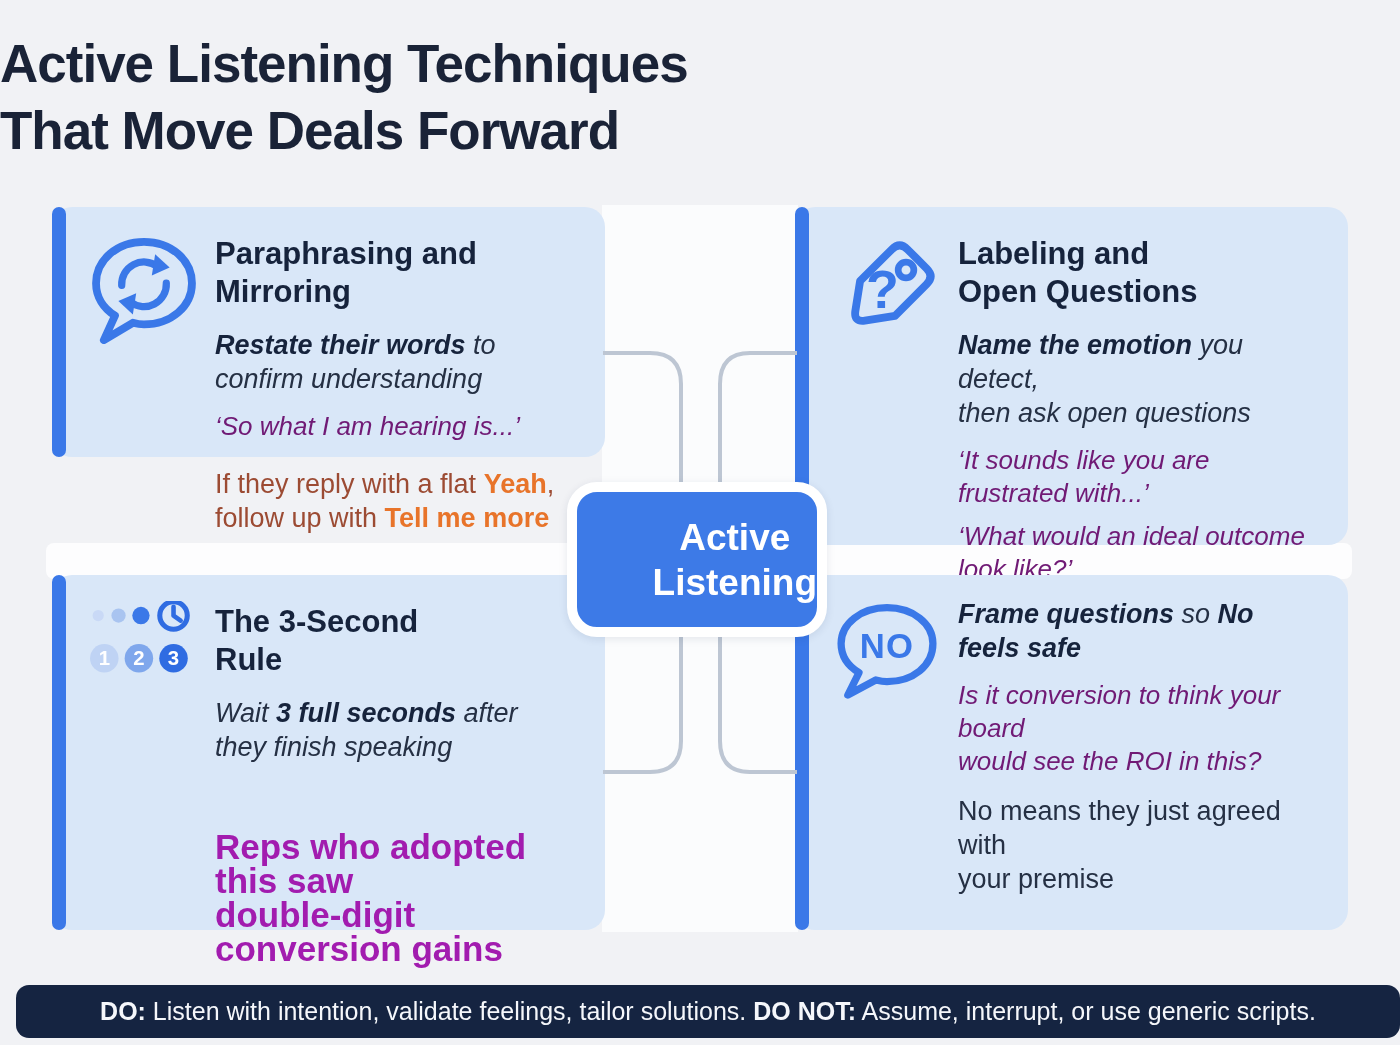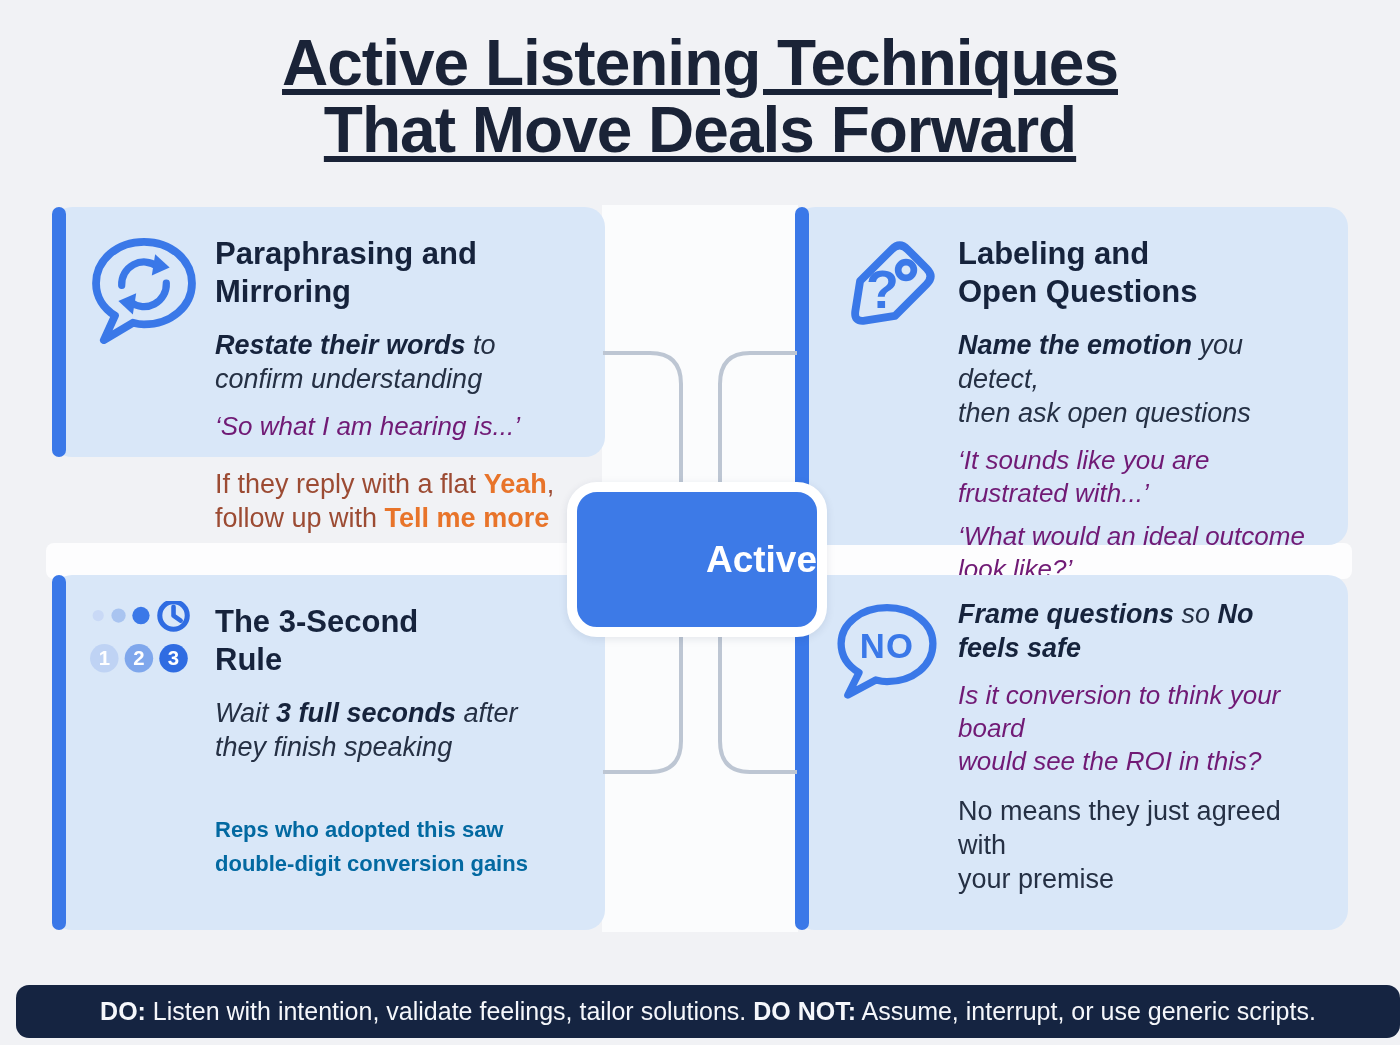--- a/index.html
+++ b/index.html
@@ -4,35 +4,35 @@
 <style>
   html,body{margin:0;padding:0;}
   #canvas{
     position:relative;width:1400px;height:1045px;overflow:hidden;
     background:#f1f2f5;
     font-family:"Liberation Sans",sans-serif;
   }
   .center-col{position:absolute;left:602px;top:205px;width:196px;height:727px;background:#fbfcfd;z-index:0;}
   .gap-band{position:absolute;left:46px;top:543px;width:1306px;height:36px;background:#fdfdfe;border-radius:8px;z-index:1;}
   .title{
-    position:absolute;top:30px;left:0;width:100%;text-align:center;z-index:2;
-    color:#1a2337;font-weight:bold;font-size:64px;line-height:67px;letter-spacing:-1px;text-decoration:underline;
+    position:absolute;top:30px;left:0;width:100%;text-align:left;z-index:2;
+    color:#1a2337;font-weight:bold;font-size:53px;line-height:67px;letter-spacing:-1px;
   }
   .card{position:absolute;background:#d9e7f8;border-radius:20px;z-index:2;}
   .card .bar{position:absolute;left:0;top:0;bottom:0;width:14px;background:#3a78e8;border-radius:9px;}
   .card-inner{position:relative;display:flex;padding:22px 24px 0 36px;}
   .icon-col{width:127px;flex:none;padding-top:4px;}
   .text-col{flex:1;}
   .card h3{font-size:31px;font-weight:bold;color:#16233c;line-height:38px;margin:6px 0 17px 0;}
   .p{font-size:27px;line-height:34px;color:#253044;margin:0 0 14px 0;font-style:italic;}
   .p b{color:#16233c;}
   .quote{font-size:26px;line-height:33px;font-style:italic;color:#701a75;margin:0 0 10px 0;}
   .tip{font-size:27px;line-height:34px;color:#9c4b33;margin:24px 0 0 0;}
   .tip b{color:#e8742a;}
-  .green{font-size:22px;line-height:34px;font-weight:bold;color:#0369a1;margin:49px 0 0 0;}
+  .green{font-size:35px;line-height:34px;font-weight:bold;color:#a21caf;margin:66px 0 0 0;}
   .note{font-size:27px;line-height:34px;color:#253044;margin:16px 0 0 0;}
   .connectors{position:absolute;left:0;top:0;z-index:3;}
   .node{
     position:absolute;left:567px;top:482px;width:260px;height:155px;box-sizing:border-box;
     background:#3d7ae7;border:10px solid #ffffff;border-radius:30px;z-index:5;
     display:flex;align-items:center;justify-content:flex-end;text-align:center;
     color:#ffffff;font-weight:bold;font-size:37px;line-height:45px;
     box-shadow:0 2px 8px rgba(20,40,80,0.10);
   }
   .footer{
@@ -139,20 +139,20 @@
       </div>
       <div class="text-col">
         <p class="p"><b>Frame questions</b><span> so </span><b>No</b><br><b>feels safe</b></p>
         <p class="quote"><span>Is it conversion to think your board</span><br><span>would see the ROI in this?</span></p>
         <p class="note"><span>No means they just agreed with</span><br><span>your premise</span></p>
       </div>
     </div>
   </div>
 
   <div class="node">
-    <div><span>Active</span><br></div>
+    <div><span>Active</span><br><span>Listening</span></div>
   </div>
 
   <div class="footer">
     <span><b>DO:</b><span> Listen with intention, validate feelings, tailor solutions. </span><b>DO NOT:</b><span> Assume, interrupt, or use generic scripts.</span></span>
   </div>
 
 </div>
 
 </body></html>

